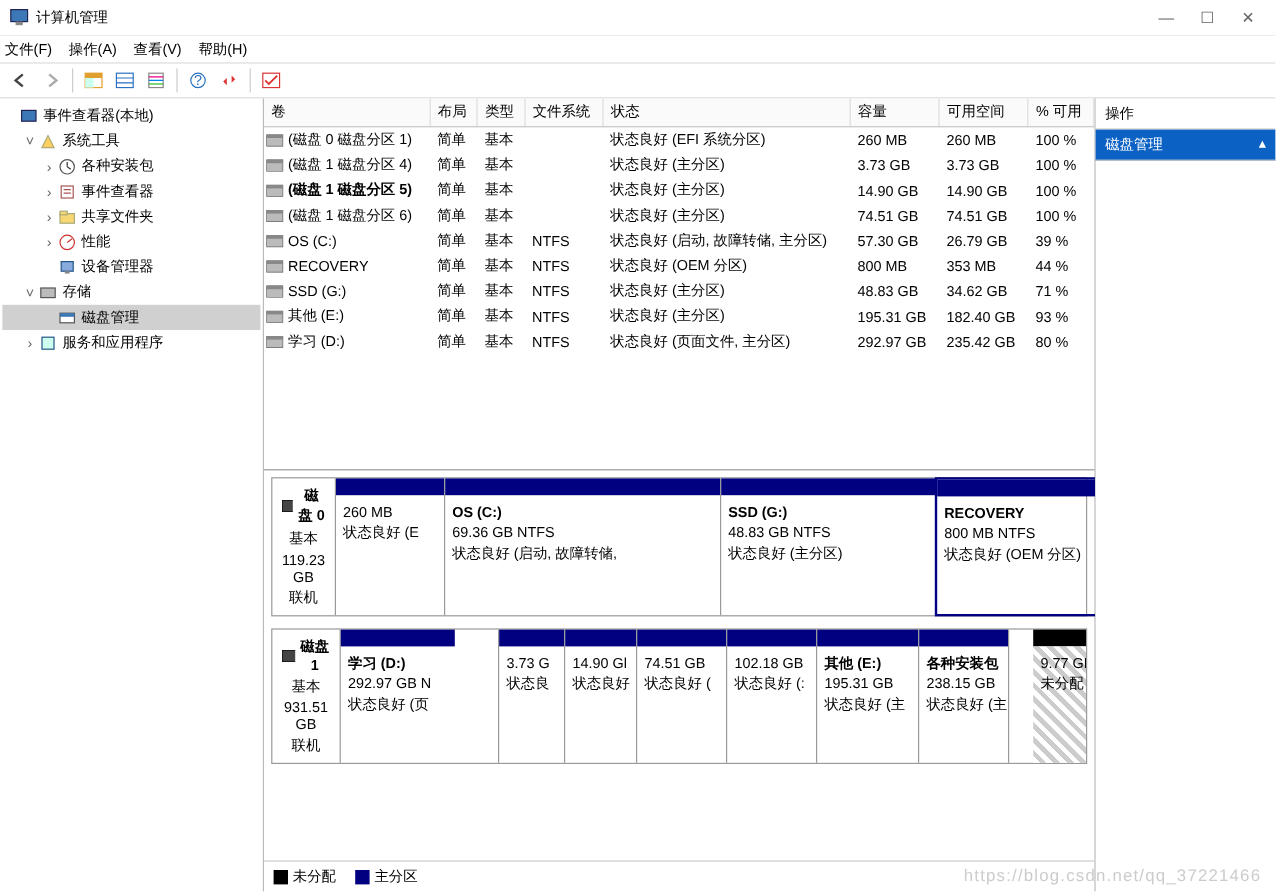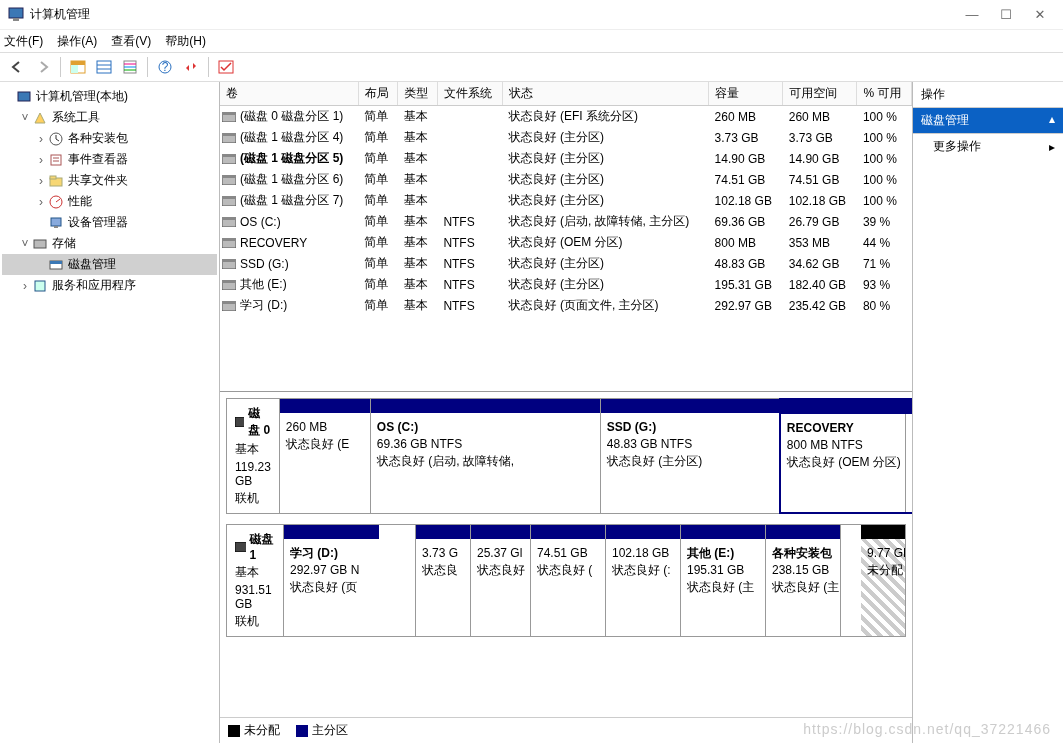--- a/index.html
+++ b/index.html
@@ -21,21 +21,21 @@
 .tree-node.selected { background:#d0d0d0; }
 .ind1 { padding-left:16px; }
 .ind2 { padding-left:32px; }
 .main { flex:1; display:flex; flex-direction:column; border-right:1px solid #bbb; min-width:0; }
 .volumes { border-bottom:1px solid #999; height:310px; overflow:auto; }
 .volumes table { width:100%; border-collapse:collapse; }
 .volumes th { text-align:left; font-weight:normal; padding:3px 6px; border-right:1px solid #ddd; border-bottom:1px solid #ccc; background:#fafafa; white-space:nowrap; }
 .volumes td { padding:2px 6px; white-space:nowrap; }
 .disk-area { flex:1; overflow:auto; padding:0 0 4px 0; position:relative; }
 .disk-row { display:flex; border:1px solid #999; margin:6px 6px 10px 6px; }
-.disk-label { width:110px; border-right:1px solid #999; padding:6px 8px; display:flex; flex-direction:column; gap:2px; }
+.disk-label { width:110px; border-right:1px solid #999; padding:6px 8px; display:flex; flex-direction:column; gap:2px;text-align:center; }
 .disk-label .dtitle { font-weight:bold; display:flex; align-items:center; gap:4px; }
 .disk-parts { flex:1; display:flex; }
 .part { border-left:1px solid #999; display:flex; flex-direction:column; min-width:0; }
 .part:first-child { border-left:none; }
 .part-head { height:14px; background:#000080; }
 .part-head.unalloc { background:#000; }
 .part-body { padding:6px 6px; flex:1; overflow:hidden; white-space:nowrap; line-height:1.4; }
 .part-body .pname { font-weight:bold; }
 .part.unalloc .part-body { background:repeating-linear-gradient(45deg,#fff,#fff 4px,#ccc 4px,#ccc 8px); }
 .part.recovery { border:2px solid #000080; margin:-1px; }
@@ -132,21 +132,21 @@
 <div class="content">
 
   <div class="tree">
     <div class="tree-node">
       <span class="tw"></span>
         <span class="ico">
           <svg width="14" height="14">
             <rect x="1" y="2" width="12" height="9" fill="#3b78b5" stroke="#225"></rect>
           </svg>
         </span>
-      <span>计算机管理(本地)</span>
+      <span>事件查看器(本地)</span>
     </div>
     <div class="tree-node ind1">
       <span class="tw">˅</span>
         <span class="ico">
           <svg width="14" height="14">
             <path d="M2 12 L7 2 L12 12 Z" fill="#ffd060" stroke="#aa7"></path>
           </svg>
         </span>
       <span>系统工具</span>
     </div>
@@ -297,39 +297,26 @@
               <td></td>
               <td>状态良好 (主分区)</td>
               <td>74.51 GB</td>
               <td>74.51 GB</td>
               <td>100 %</td>
             </tr>
             <tr>
               <td colspan="1" style="padding-left: 2px;"><svg width="14" height="10" style="vertical-align: middle; margin-right: 4px; display: inline-block;">
                   <rect x="0" y="0" width="14" height="10" fill="#bbb" stroke="#555"></rect>
                   <rect x="0" y="0" width="14" height="3" fill="#888"></rect>
-                </svg>(磁盘 1 磁盘分区 7)</td>
-              <td>简单</td>
-              <td>基本</td>
-              <td></td>
-              <td>状态良好 (主分区)</td>
-              <td>102.18 GB</td>
-              <td>102.18 GB</td>
-              <td>100 %</td>
-            </tr>
-            <tr>
-              <td colspan="1" style="padding-left: 2px;"><svg width="14" height="10" style="vertical-align: middle; margin-right: 4px; display: inline-block;">
-                  <rect x="0" y="0" width="14" height="10" fill="#bbb" stroke="#555"></rect>
-                  <rect x="0" y="0" width="14" height="3" fill="#888"></rect>
                 </svg>OS (C:)</td>
               <td>简单</td>
               <td>基本</td>
               <td>NTFS</td>
               <td>状态良好 (启动, 故障转储, 主分区)</td>
-              <td>69.36 GB</td>
+              <td>57.30 GB</td>
               <td>26.79 GB</td>
               <td>39 %</td>
             </tr>
             <tr>
               <td colspan="1" style="padding-left: 2px;"><svg width="14" height="10" style="vertical-align: middle; margin-right: 4px; display: inline-block;">
                   <rect x="0" y="0" width="14" height="10" fill="#bbb" stroke="#555"></rect>
                   <rect x="0" y="0" width="14" height="3" fill="#888"></rect>
                 </svg>RECOVERY</td>
               <td>简单</td>
               <td>基本</td>
@@ -453,21 +440,21 @@
             <div class="part" style="width: 55px; margin-left: 36px;">
               <div class="part-head"></div>
               <div class="part-body">
                 <div>3.73 G</div>
                 <div>状态良</div>
               </div>
             </div>
             <div class="part" style="width: 60px;">
               <div class="part-head"></div>
               <div class="part-body">
-                <div>25.37 Gl</div>
+                <div>14.90 Gl</div>
                 <div>状态良好</div>
               </div>
             </div>
             <div class="part" style="width: 75px;">
               <div class="part-head"></div>
               <div class="part-body">
                 <div>74.51 GB</div>
                 <div>状态良好 (</div>
               </div>
             </div>
@@ -506,20 +493,16 @@
     </div>
     <div class="legend">
       <span><span class="lg-box" style="background:#000"></span><span>未分配</span></span>
       <span><span class="lg-box" style="background:#000080"></span><span>主分区</span></span>
     </div>
   </div>
 
   <div class="actions">
     <div class="actions-header">操作</div>
     <div class="actions-sel"><span>磁盘管理</span><span style="float:right">▴</span></div>
-    <div class="actions-item">
-        <span>更多操作</span>
-        <span>▸</span>
-      </div>
   </div>
 </div>
 
 <div class="watermark">https://blog.csdn.net/qq_37221466</div>
 
 </body></html>

